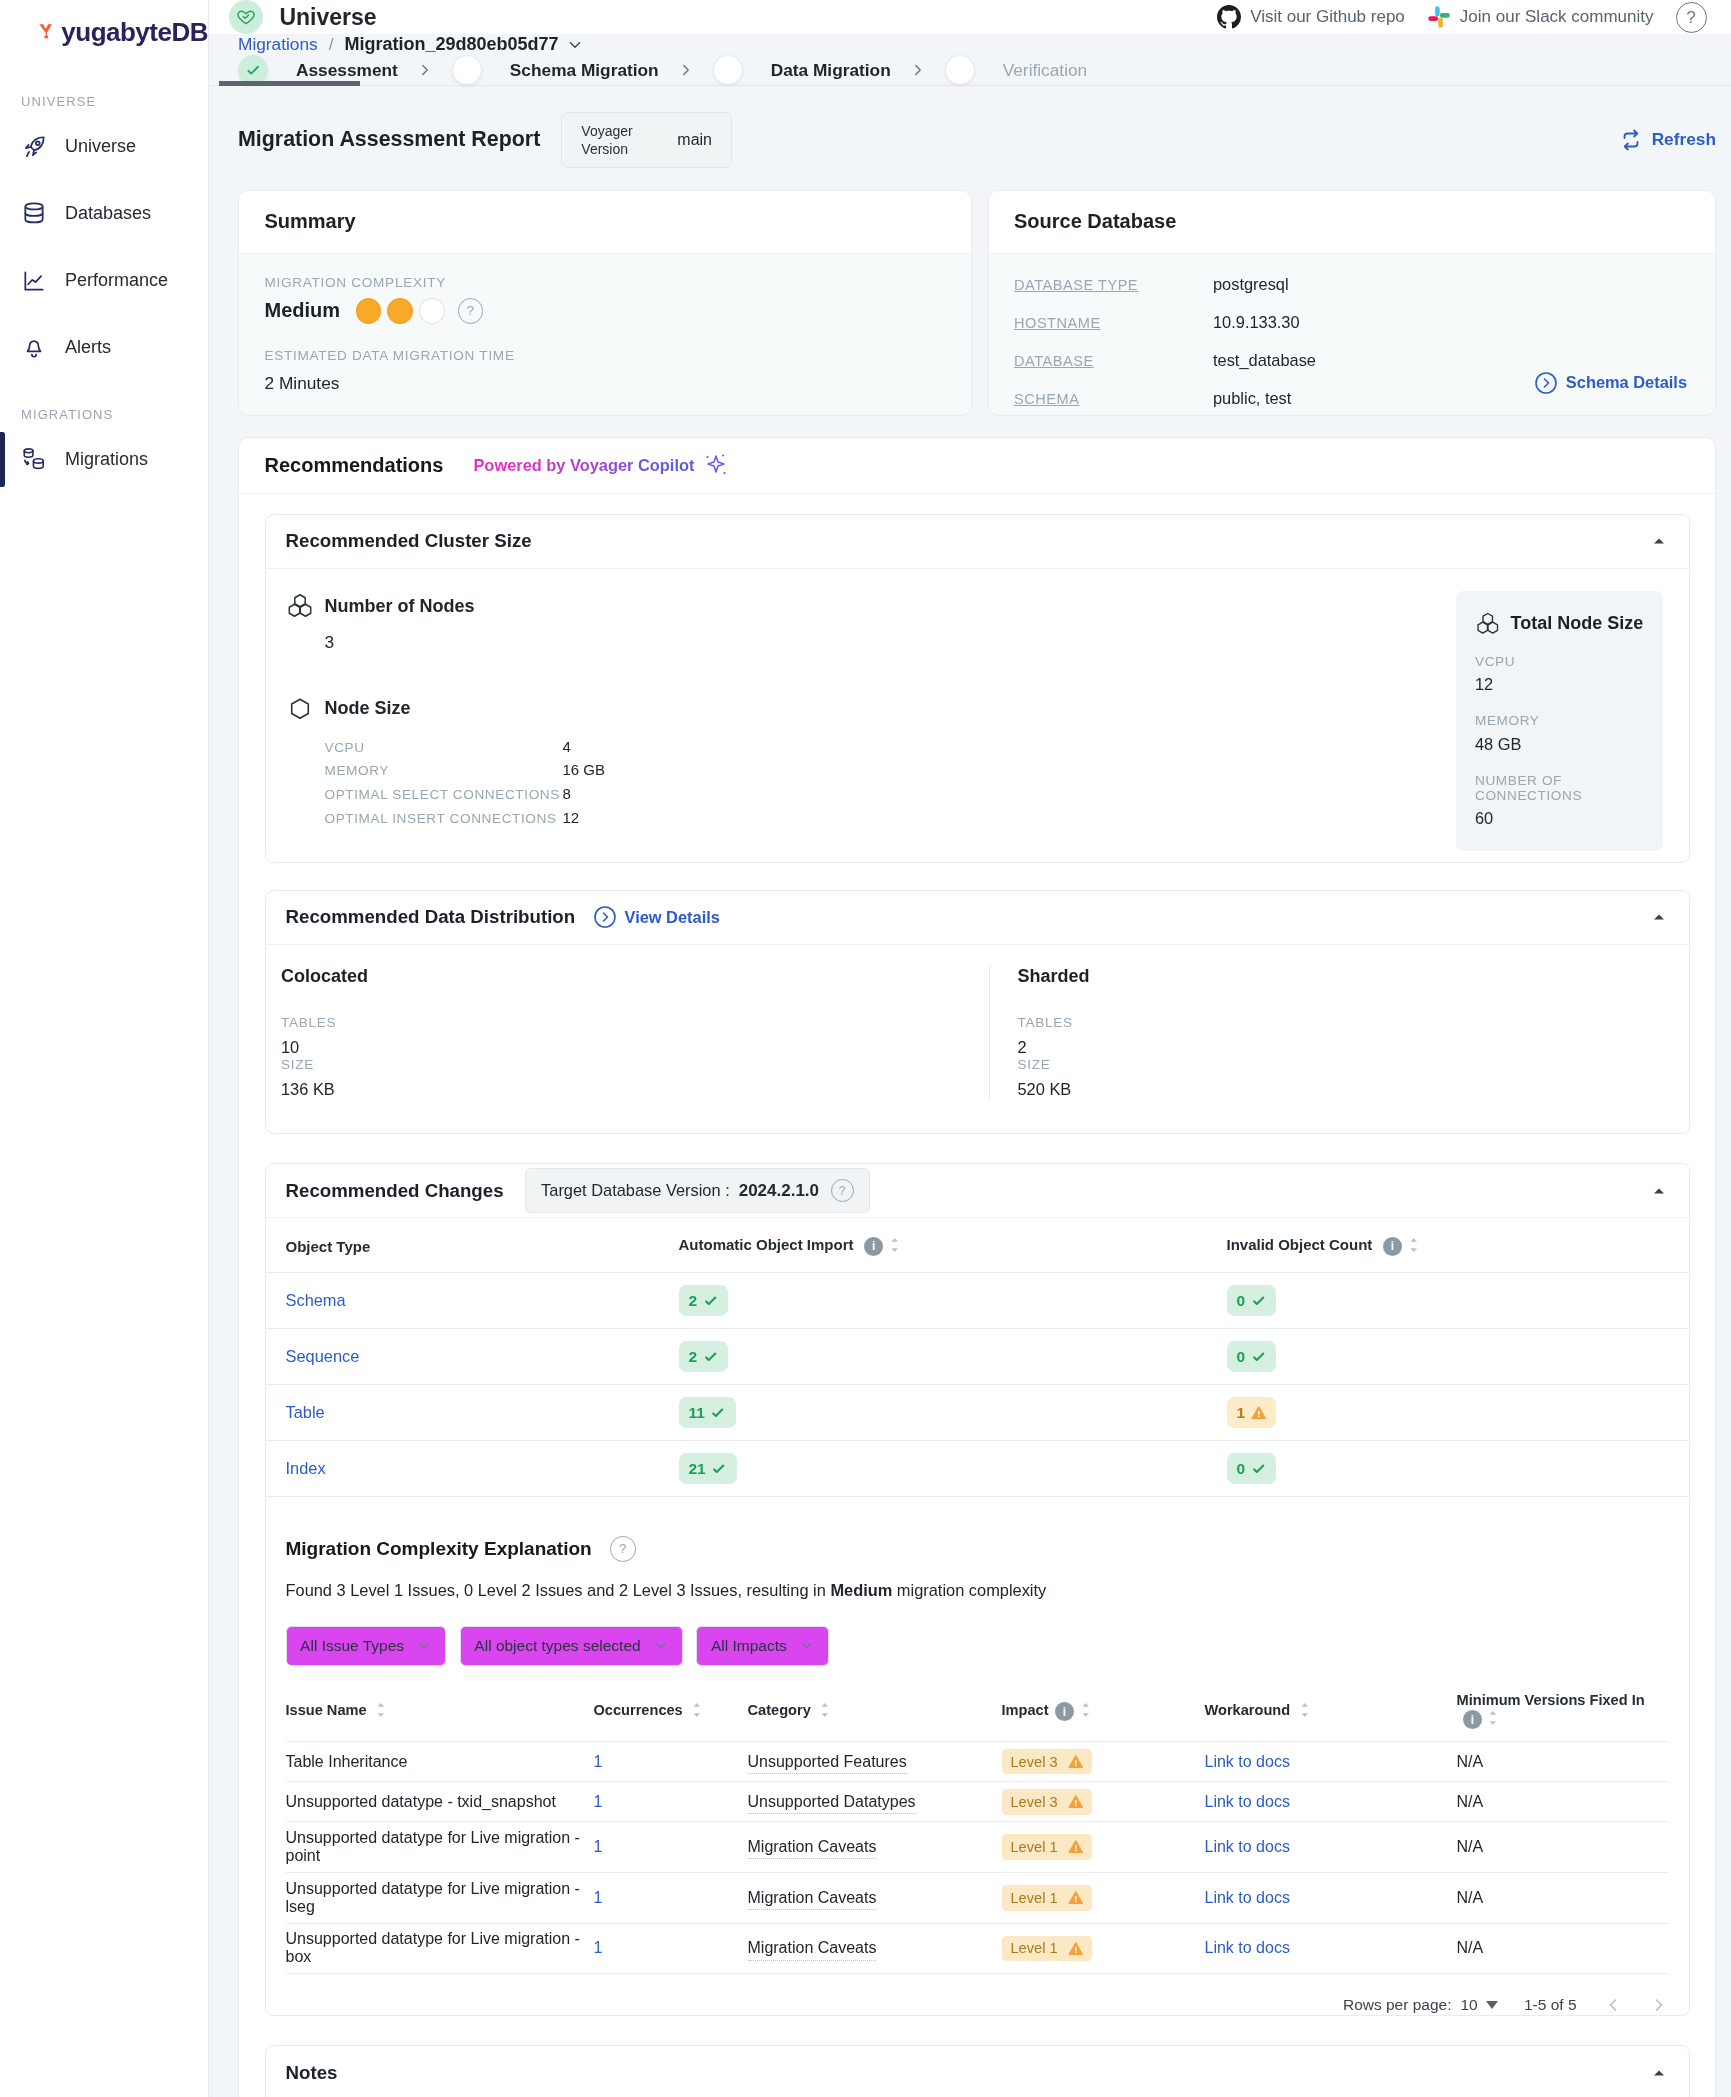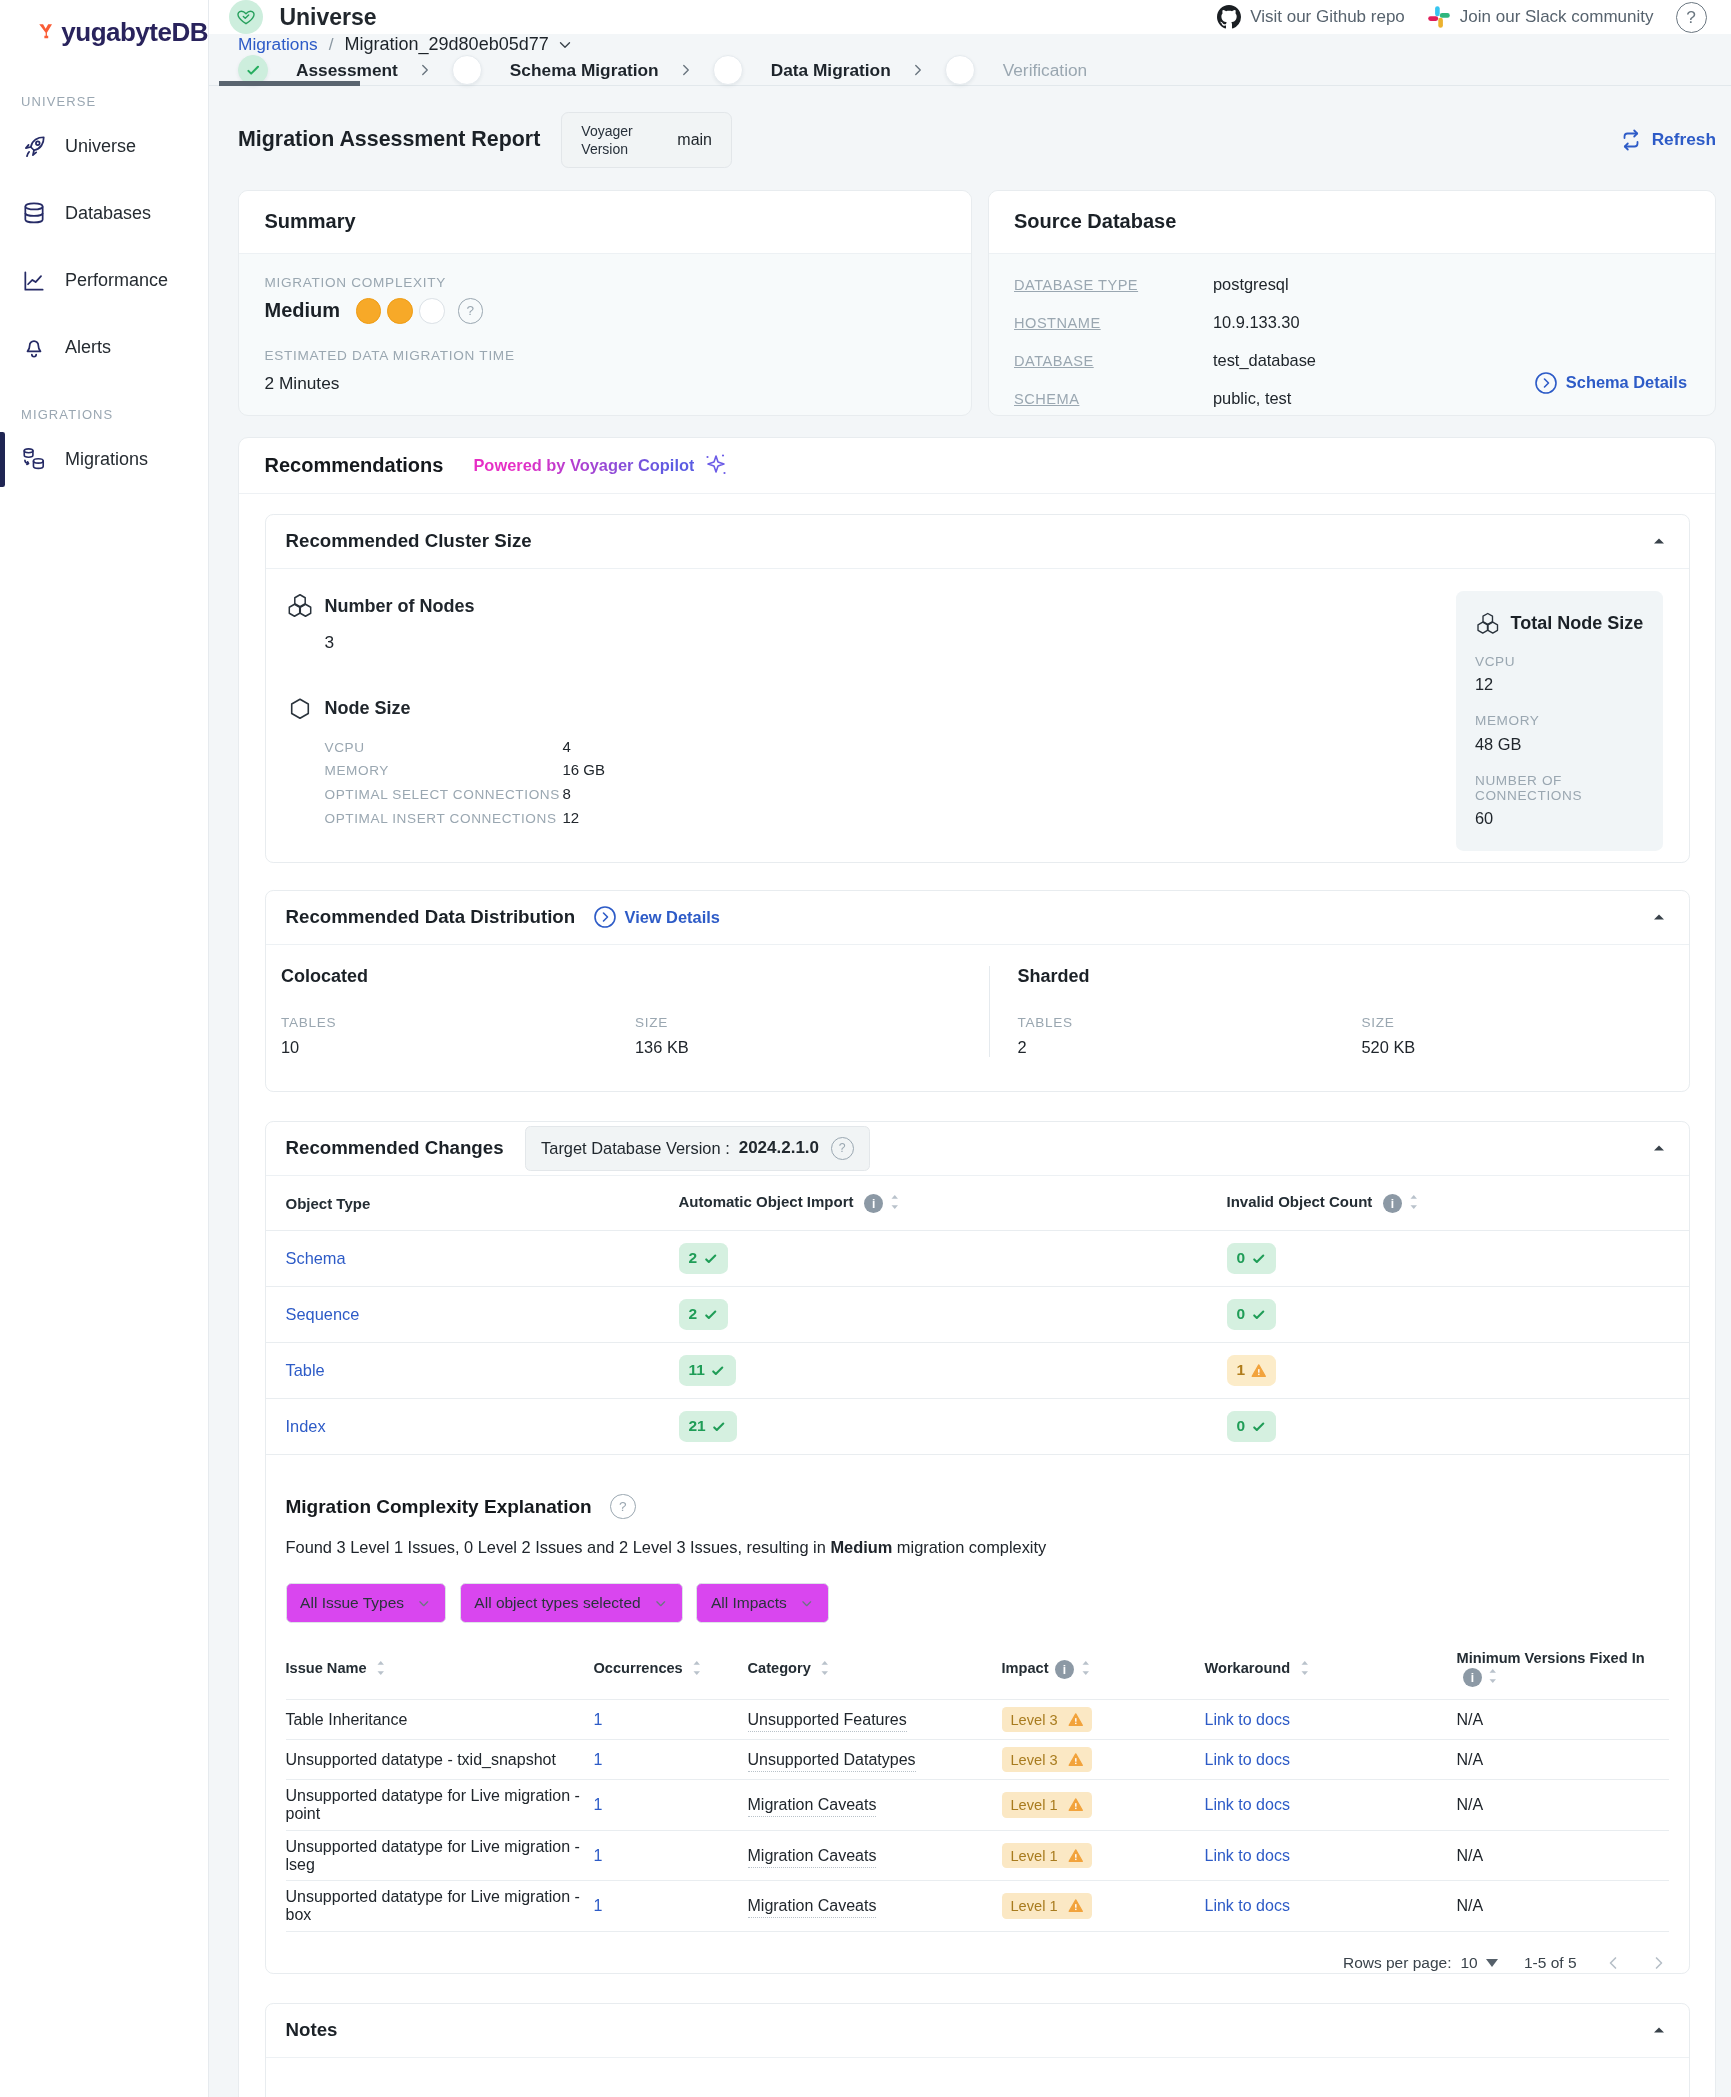--- a/index.html
+++ b/index.html
@@ -23,21 +23,21 @@
   .avatar { width:34px; height:34px; border-radius:50%; background:#cdeedd; display:flex; align-items:center; justify-content:center; }
   .avatar svg { width:20px; height:20px; color:#27a05d; }
   .topbar-title { font-size:23px; font-weight:700; margin-left:16.4px; color:#21272d; }
   .topbar-right { margin-left:auto; display:flex; align-items:center; gap:22px; color:#57636e; font-size:17px; }
   .toplink { display:flex; align-items:center; gap:9px; cursor:pointer; }
   .help-circle { width:31px; height:31px; border-radius:50%; border:1.4px solid #6b7781; color:#6b7781; display:flex; align-items:center; justify-content:center; font-size:17.3px; cursor:pointer; }
 
   .crumbbar { height:56px; display:flex; align-items:center; padding-left:29px; font-size:17.3px; }
   .crumb-parent { color:#2d5bc7; cursor:pointer; }
   .crumb-sep { color:#8b98a2; margin:0 11px; }
-  .crumb-current { font-weight:400; font-size:18px; color:#1d2329; display:flex; align-items:center; gap:7.3px; }
+  .crumb-current { font-weight:700; font-size:18px; color:#1d2329; display:flex; align-items:center; gap:7.3px; }
   .crumb-current svg { width:18px; height:18px; color:#39424a; }
 
   .stepsbar { height:67px; border-bottom:0.9px solid #e2e8ec; display:flex; align-items:center; padding-left:29px; position:relative; }
   .step { display:flex; align-items:center; gap:28px; font-size:17.3px; font-weight:600; color:#1d242b; }
   .step-circle { width:30px; height:30px; border-radius:50%; background:#fff; border:0.9px solid #e6ebef; box-shadow:0 1.4px 3.6px rgba(40,60,80,.08); flex-shrink:0; }
   .step-circle.done { background:#cdeedd; border-color:#cdeedd; display:flex; align-items:center; justify-content:center; color:#27ae60; }
   .step-circle.done svg { width:16.4px; height:16.4px; }
   .step-sep { margin:0 18px; color:#68747e; display:flex; }
   .step-sep svg { width:18px; height:18px; }
   .step.upcoming { color:#9aa7b1; font-weight:400; }
@@ -103,21 +103,21 @@
   .total-title svg { width:25.5px; height:23px; color:#2a333c; }
   .t-label { font-size:13.6px; color:#9aa7b1; letter-spacing:0.6px; margin-top:19px; }
   .t-value { font-size:16.4px; color:#20262c; margin-top:6.4px; }
 
   .dist-head-extra { margin-left:18px; }
   .view-details { display:flex; align-items:center; gap:7.3px; color:#2d5bc7; font-weight:700; font-size:16.4px; cursor:pointer; }
   .dist-body { display:flex; padding:21px 0 34px; }
   .dist-col { padding-left:15.5px; width:723px; }
   .dist-col.sharded { border-left:0.9px solid #e5eaee; padding-left:28px; flex:1; width:auto; }
   .dist-title { font-size:18px; font-weight:700; color:#1b2127; }
-  .dist-grid { display:flex; margin-top:28px; }
+  .dist-grid { display:flex; margin-top:28px;flex-direction:column; }
   .dist-cell1 { width:354px; }
   .dist-cell1.sh { width:344px; }
   .dist-val { font-size:16.4px; color:#20262c; margin-top:8.2px; }
 
   .tdb-badge { margin-left:21px; background:#f1f4f5; border:0.9px solid #e3e7ea; border-radius:5.5px; display:flex; align-items:center; gap:9px; padding:10px 15.5px; font-size:16.4px; color:#21282e; }
   .tdb-badge b { font-size:17px; }
   .tdb-badge .qmark { width:23px; height:23px; margin-left:2.7px; font-size:12.3px; }
 
   table { border-collapse:collapse; width:100%; }
   .changes-table th { text-align:left; font-size:15px; font-weight:700; color:#242d34; padding:16.4px 0 14.6px; }

